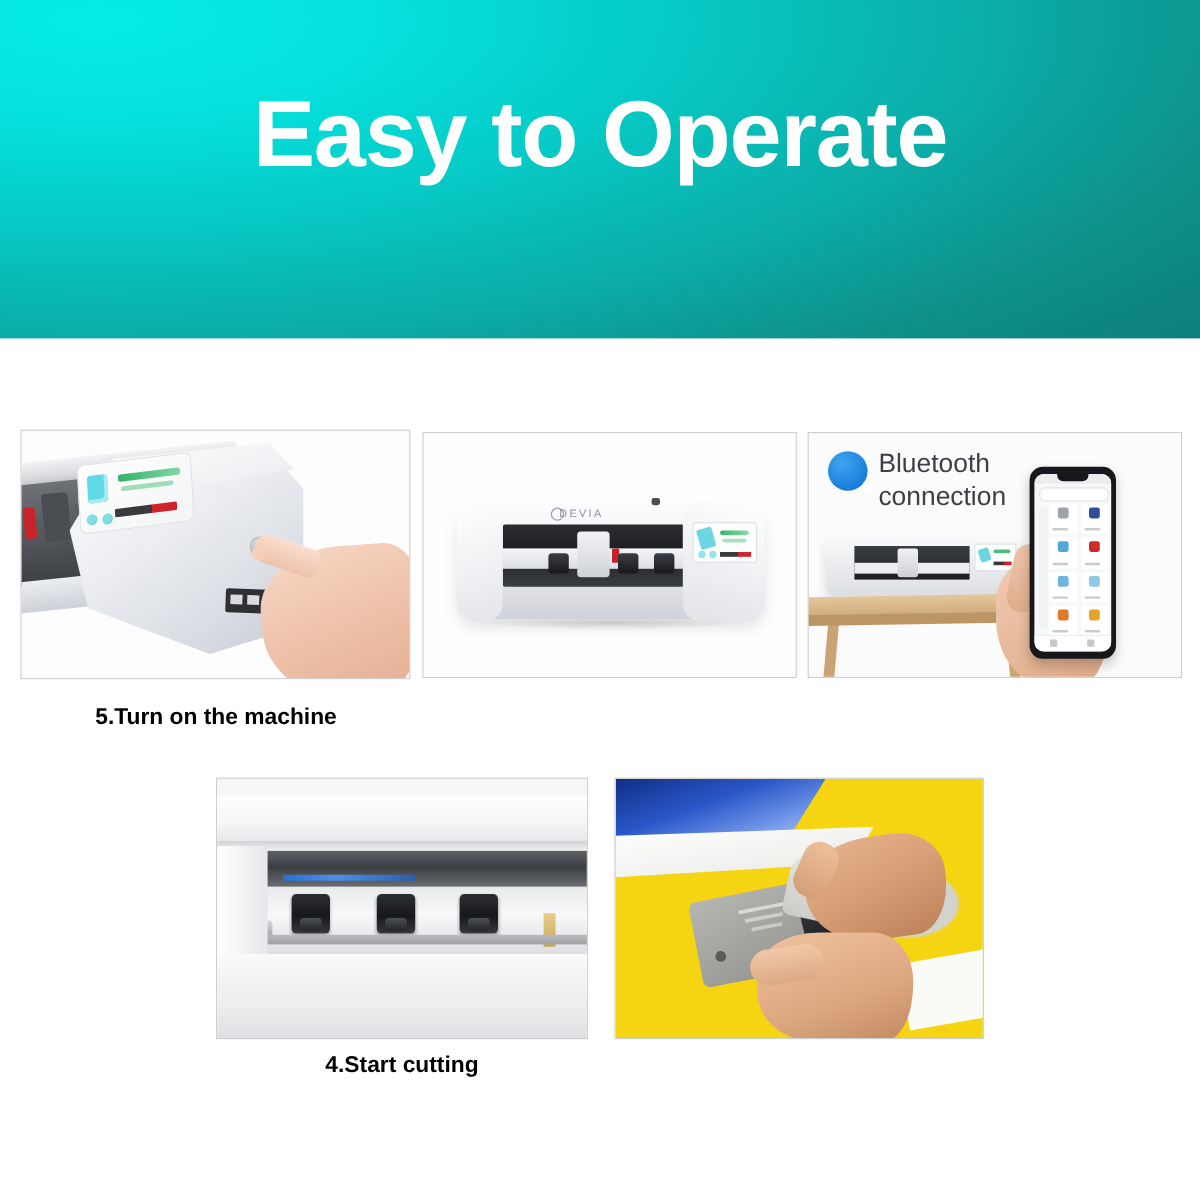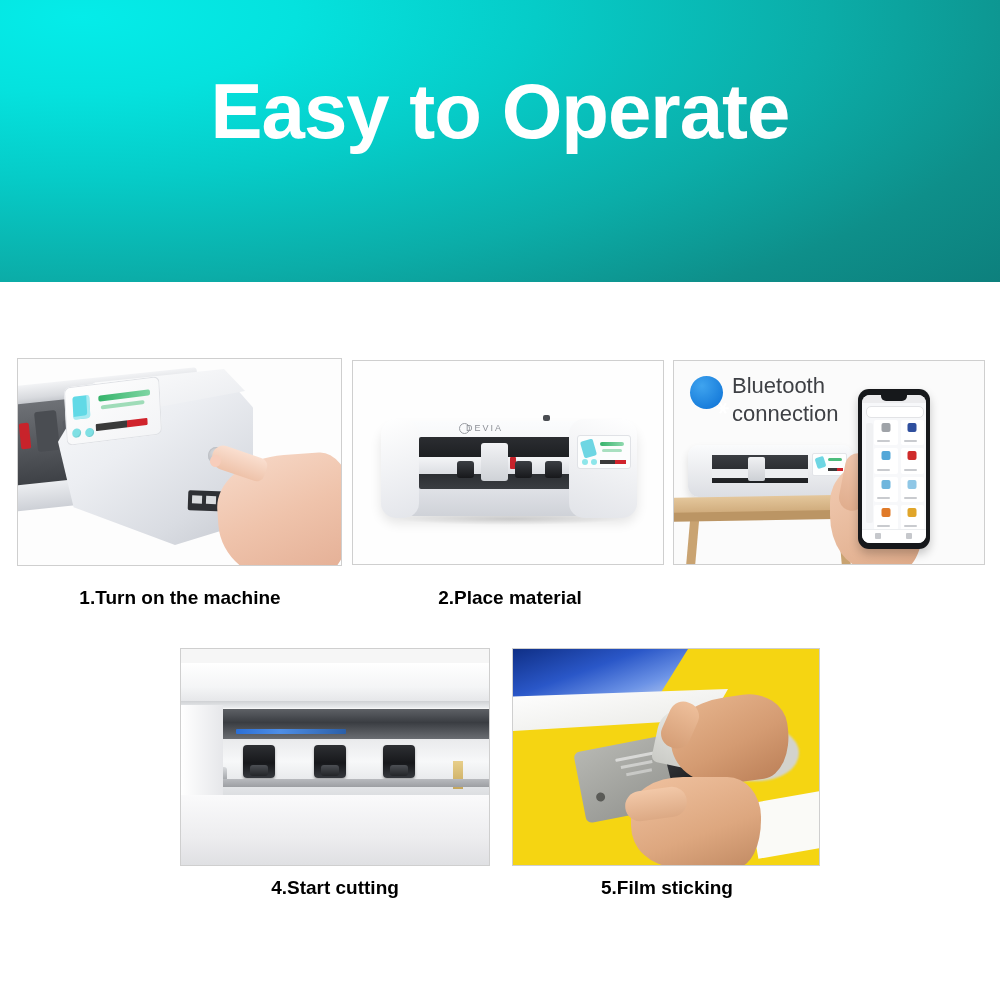--- a/index.html
+++ b/index.html
@@ -304,21 +304,21 @@
       <div class="t1-ports">
         <div class="t1-port p1"></div>
         <div class="t1-port p2"></div>
         <div class="t1-port p3"></div>
       </div>
       <div class="t1-hand"></div>
       <div class="t1-finger"></div>
       <div class="t1-nail"></div>
     </div>
   </div>
-  <div class="caption" id="cap-1">1.Turn on the machine</div>
+  <div class="caption" id="cap-1">5.Turn on the machine</div>
 
   <div class="tile" id="tile-2">
     <div class="scene">
       <div class="t2-bg"></div>
       <div class="t2-shadow"></div>
       <div class="t2-machine"></div>
       <div class="t2-slot"></div>
       <div class="t2-slotwhite"></div>
       <div class="t2-roller r1"></div>
       <div class="t2-redbit"></div>
@@ -333,21 +333,20 @@
       <div class="t2-panel">
         <div class="t2-pi"></div>
         <div class="t2-pg"></div>
         <div class="t2-pg2"></div>
         <div class="t2-pd a"></div>
         <div class="t2-pd b"></div>
         <div class="t2-pr"></div>
       </div>
     </div>
   </div>
-  <div class="caption" id="cap-2">2.Place material</div>
 
   <div class="tile" id="tile-3">
     <div class="scene">
       <div class="t3-bg"></div>
       <div class="t3-btlogo">
         <div class="t3-btglyph">⚹</div>
       </div>
       <div class="t3-bt1">Bluetooth</div>
       <div class="t3-bt2">connection</div>
 
@@ -456,15 +455,14 @@
         <span class="t5-filmtxt3"></span>
       </div>
       <div class="t5-phone"></div>
       <div class="t5-peel"></div>
       <div class="t5-handTop"></div>
       <div class="t5-fingerA"></div>
       <div class="t5-handBot"></div>
       <div class="t5-thumbB"></div>
     </div>
   </div>
-  <div class="caption" id="cap-5">5.Film sticking</div>
 
 </div>
 
 </body></html>

